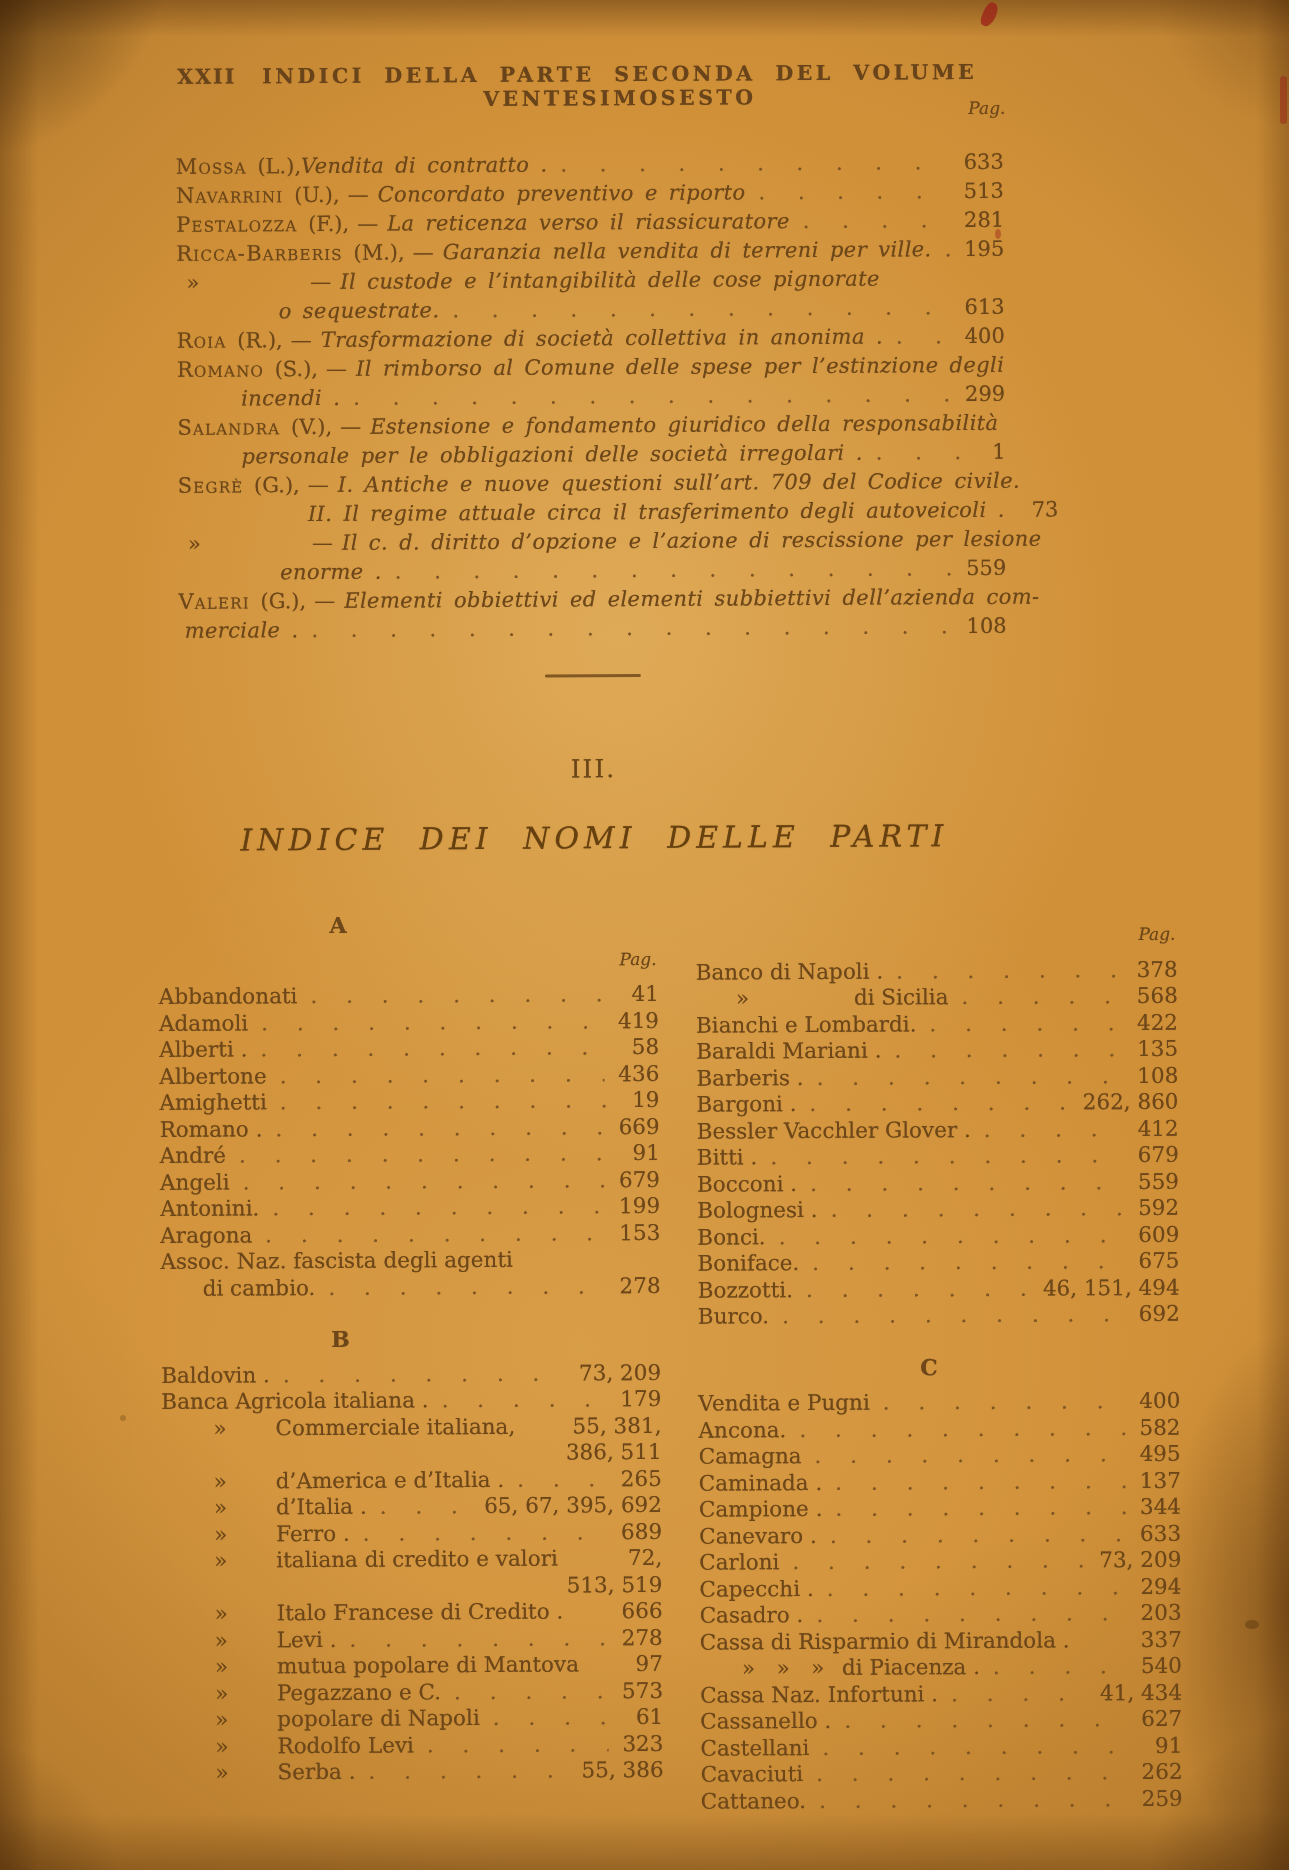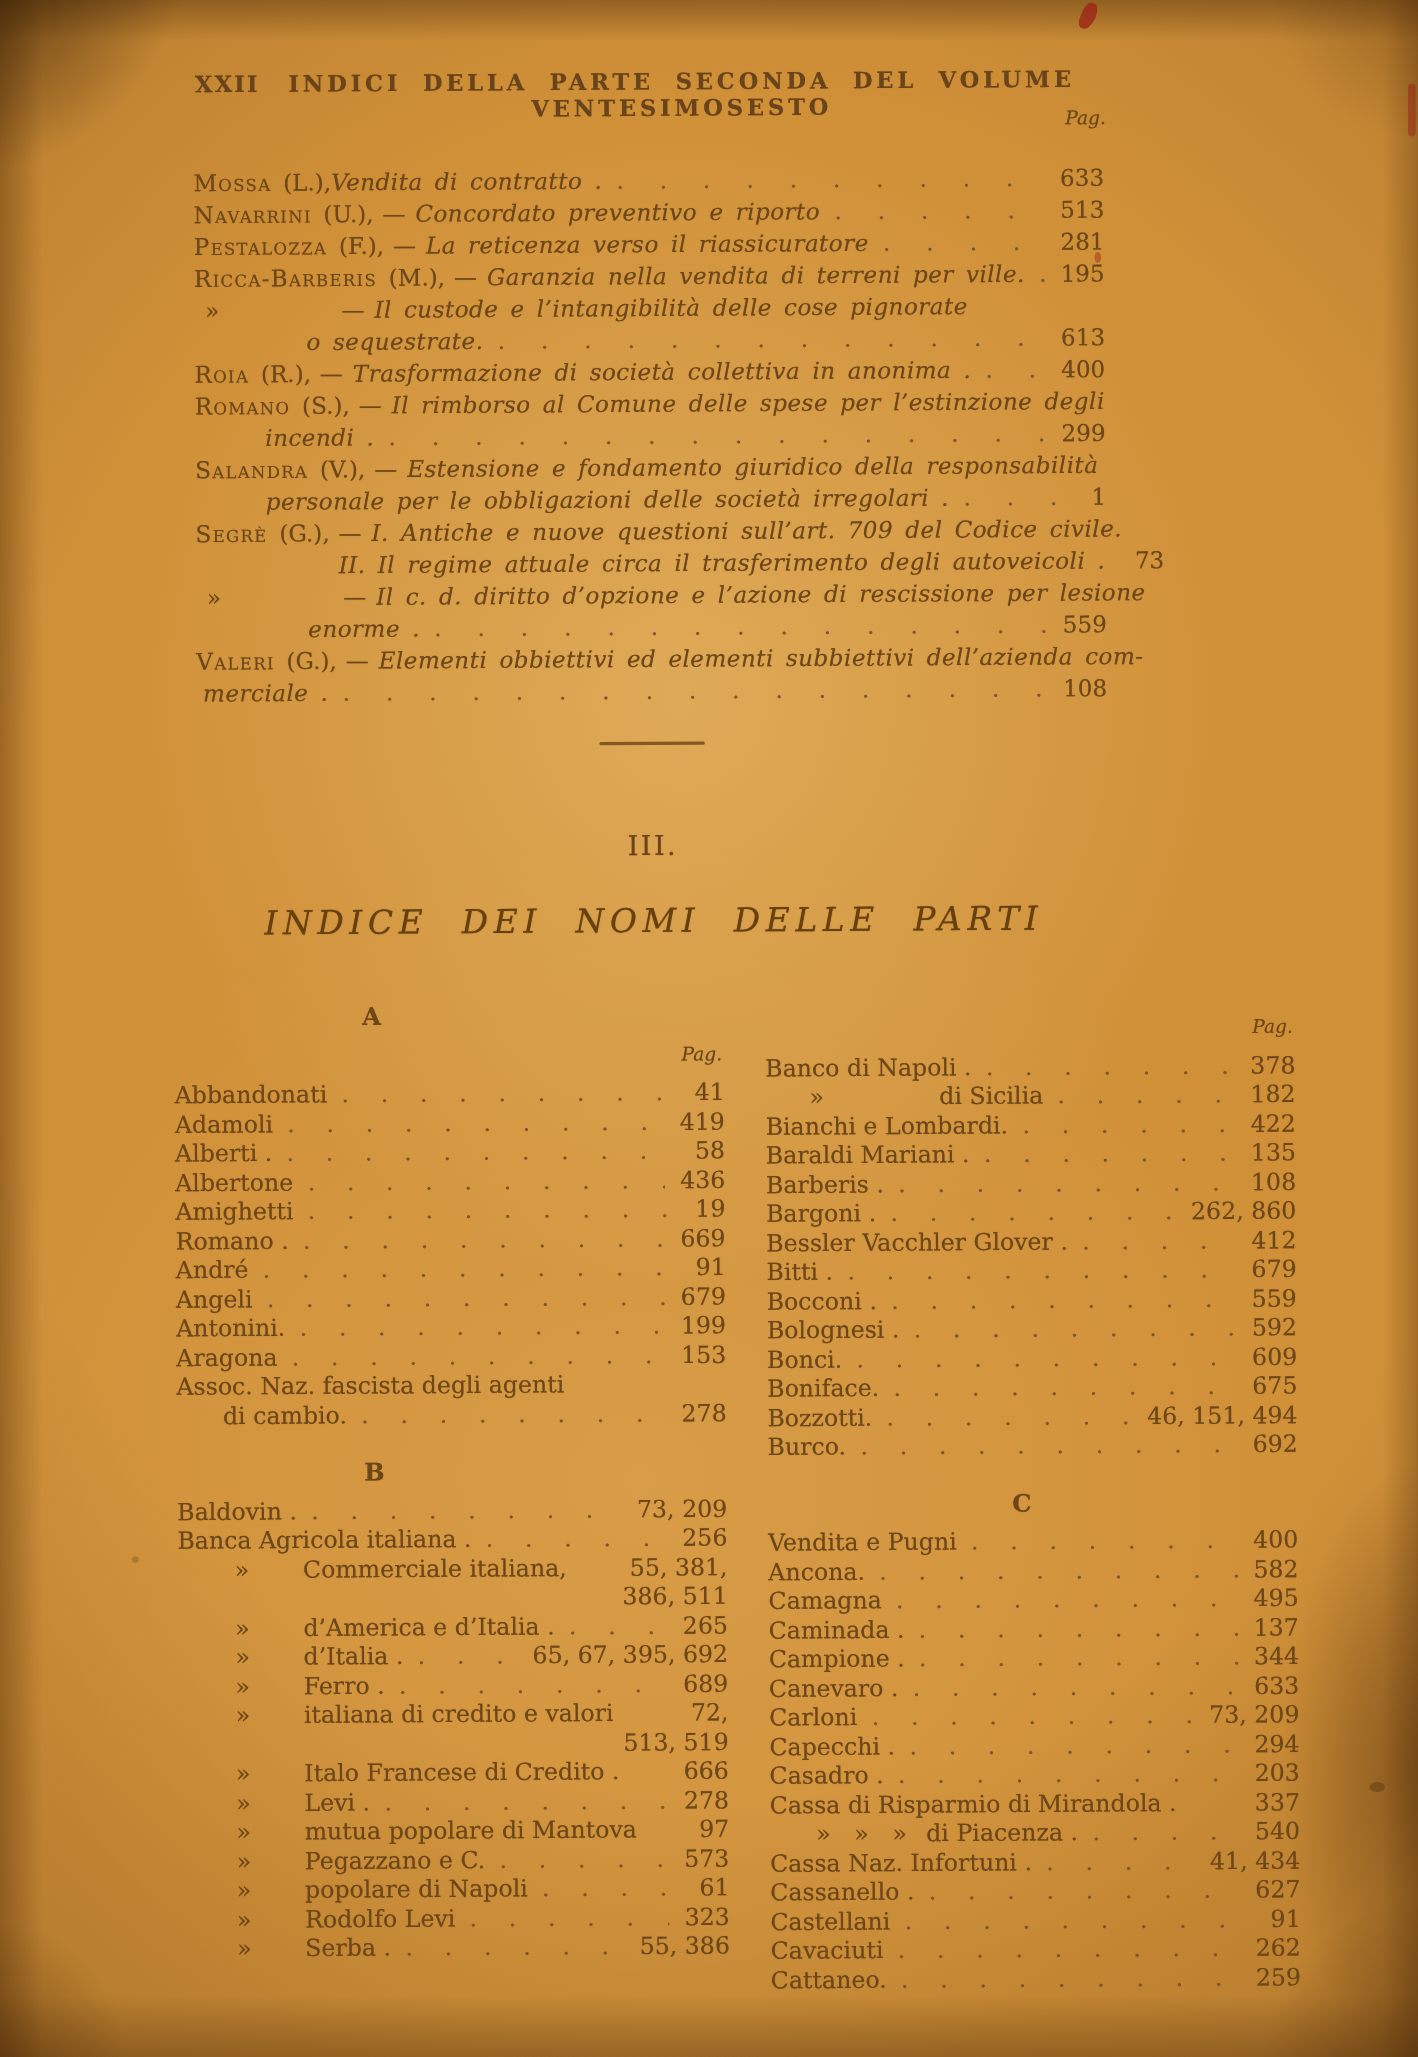--- a/index.html
+++ b/index.html
@@ -278,21 +278,21 @@
         <div class="letter">B</div>
         <div class="rows">
           <div class="row">
             <span class="txt">Baldovin .</span>
             <span class="dots"></span>
             <span class="pg">73, 209</span>
           </div>
           <div class="row">
             <span class="txt">Banca Agricola italiana .</span>
             <span class="dots"></span>
-            <span class="pg">256</span>
+            <span class="pg">179</span>
           </div>
           <div class="row">
             <span class="sym">»</span>
             <span class="txt">Commerciale italiana,</span>
             <span class="fill"></span>
             <span class="pg">55, 381,</span>
           </div>
           <div class="row cont">
             <span class="fill"></span>
             <span class="pg">386, 511</span>
@@ -374,21 +374,21 @@
         <div class="rows">
           <div class="row">
             <span class="txt">Banco di Napoli .</span>
             <span class="dots"></span>
             <span class="pg">378</span>
           </div>
           <div class="row">
             <span class="sym">»</span>
             <span class="txt">di Sicilia</span>
             <span class="dots"></span>
-            <span class="pg">182</span>
+            <span class="pg">568</span>
           </div>
           <div class="row">
             <span class="txt">Bianchi e Lombardi.</span>
             <span class="dots"></span>
             <span class="pg">422</span>
           </div>
           <div class="row">
             <span class="txt">Baraldi Mariani .</span>
             <span class="dots"></span>
             <span class="pg">135</span>

